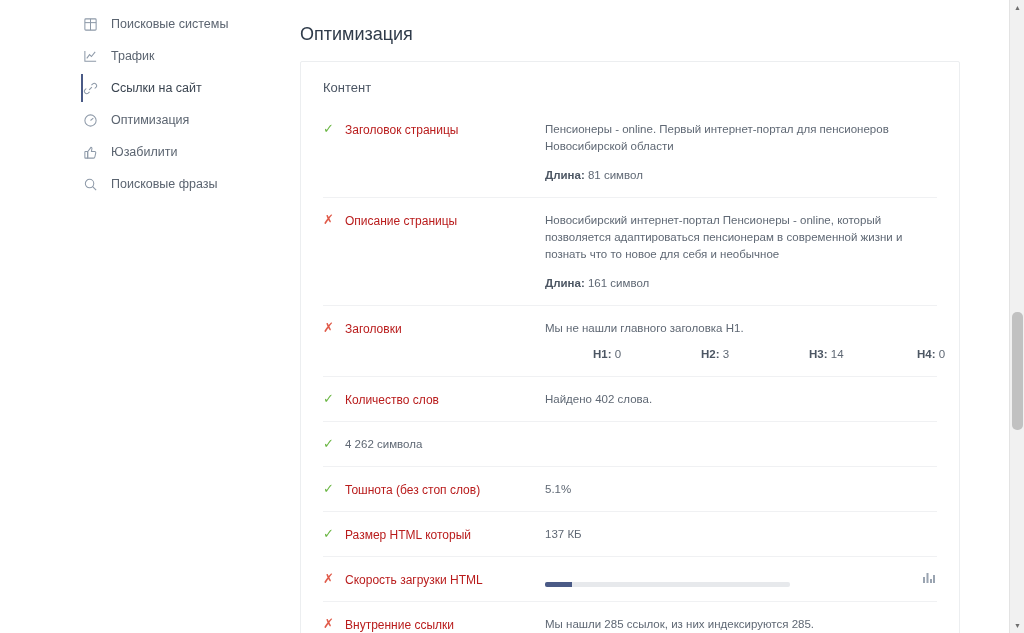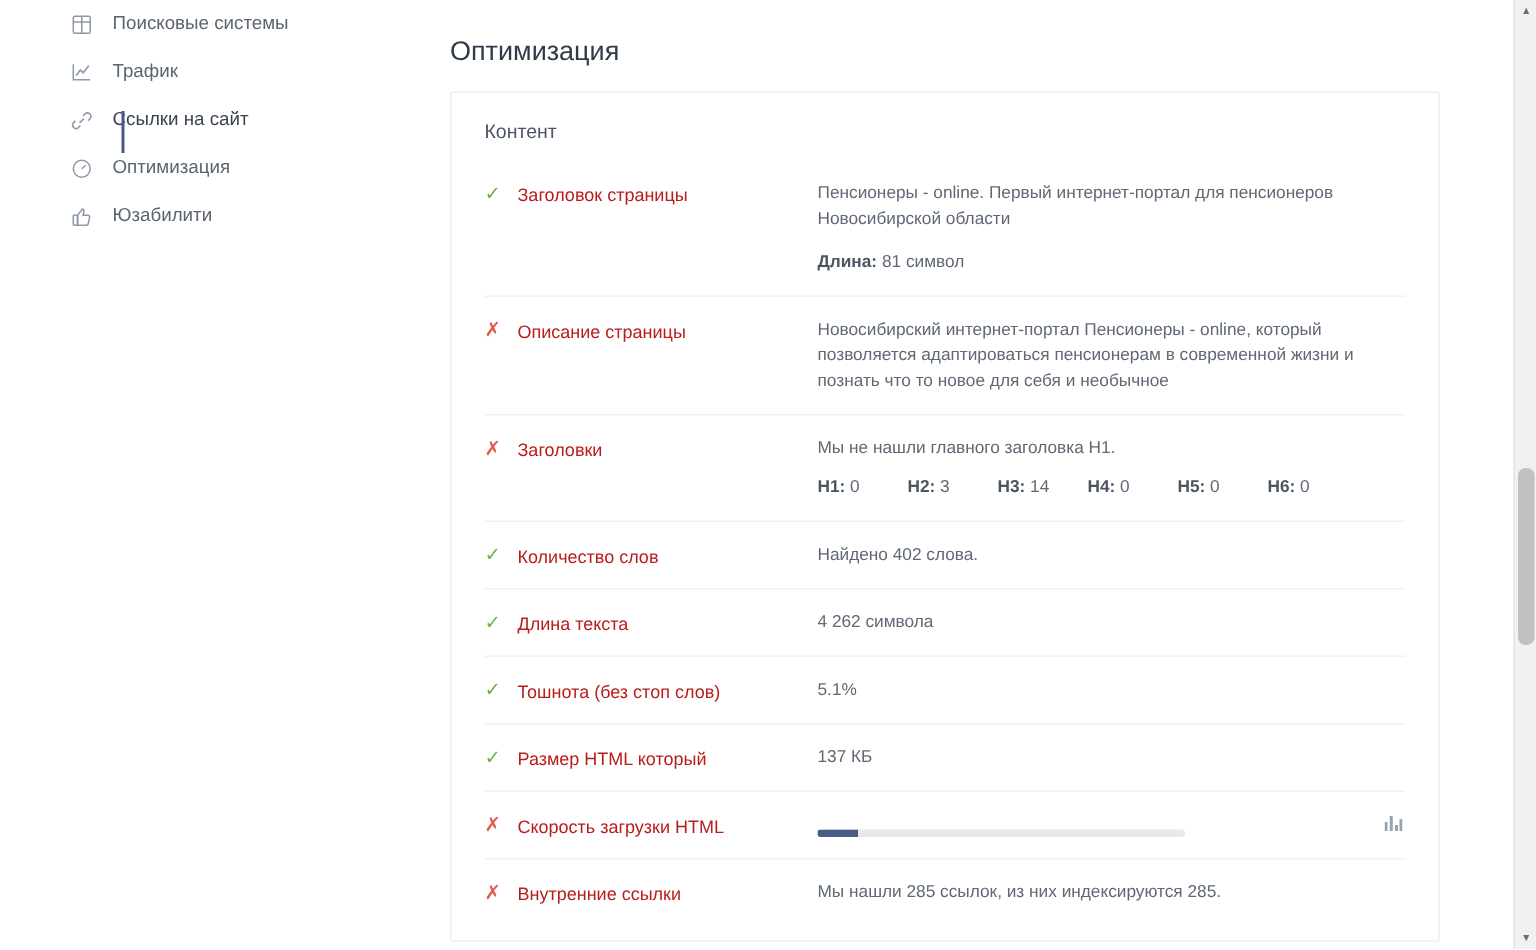--- a/index.html
+++ b/index.html
@@ -21,22 +21,23 @@
   
   .sidebar {
     width: 272px;
     min-width: 272px;
     background: #ffffff;
     padding-top: 8px;
   }
   .nav-list { list-style: none; margin: 0; padding: 0; }
   .nav-item {
     display: flex;
+    align-items: center;
     height: 32px;
-    padding-left: 46px;
+    padding-left: 82px;
     position: relative;
     color: #5b6470;
     font-size: 12.5px;
     cursor: pointer;
   }
   .nav-item.active {
     color: #3a4450;
   }
   .nav-item.active::before {
     content: "";
@@ -118,21 +119,21 @@
   }
   .row-value .strong { font-weight: bold; color: #4c5663; }
   .len-line { margin-top: 12px; }
 
   .headings-grid {
     display: flex;
     margin-top: 9px;
     font-size: 11.5px;
     color: #5f6874;
   }
-  .headings-grid .hcell { width: 60px; }
+  .headings-grid .hcell { width: 60px; margin-left: 48px; }
   .headings-grid .hcell b { color: #4c5663; }
 
   .progress-wrap {
     margin-top: 11px;
     width: 245px;
     height: 5px;
     background: #e7e9ec;
     border-radius: 2px;
     overflow: hidden;
   }
@@ -229,20 +230,29 @@
         <span class="nav-ico">
           <svg width="15" height="15" viewBox="0 0 16 16" fill="none" stroke="currentColor" stroke-width="1.1">
             <path d="M5 14V7l3.5-4.5c.8 0 1.2.7 1 1.5L9 7h3.5c.8 0 1.3.7 1.1 1.5l-.9 4c-.1.8-.7 1.5-1.5 1.5H5z"></path>
             <rect x="2" y="7" width="3" height="7" rx="0.5"></rect>
           </svg>
         </span>
         <span>Юзабилити</span>
       </li>
 
 
+      <li class="nav-item">
+        <span class="nav-ico">
+          <svg width="15" height="15" viewBox="0 0 16 16" fill="none" stroke="currentColor" stroke-width="1.1">
+            <circle cx="7" cy="7" r="4.5"></circle>
+            <line x1="10.3" y1="10.3" x2="14" y2="14"></line>
+          </svg>
+        </span>
+        <span>Поисковые фразы</span>
+      </li>
 
     </ul>
   </nav>
 
   <section class="main">
     <h1 class="page-title">Оптимизация</h1>
 
     <div class="card">
       <div class="card-title">Контент</div>
 
@@ -258,20 +268,24 @@
               <span>81 символ</span>
             </div>
           </div>
         </div>
 
         <div class="row">
           <div class="row-status bad">✗</div>
           <div class="row-label">Описание страницы</div>
           <div class="row-value">
             <div>Новосибирский интернет-портал Пенсионеры - online, который позволяется адаптироваться пенсионерам в современной жизни и познать что то новое для себя и необычное</div>
+            <div class="len-line">
+              <span class="strong">Длина:</span>
+              <span>161 символ</span>
+            </div>
           </div>
         </div>
 
         <div class="row">
           <div class="row-status bad">✗</div>
           <div class="row-label">Заголовки</div>
           <div class="row-value">
             <div>Мы не нашли главного заголовка H1.</div>
             <div class="headings-grid">
               <div class="hcell">
@@ -303,21 +317,20 @@
         </div>
 
         <div class="row">
           <div class="row-status ok">✓</div>
           <div class="row-label">Количество слов</div>
           <div class="row-value">Найдено 402 слова.</div>
         </div>
 
         <div class="row">
           <div class="row-status ok">✓</div>
-          <div class="row-label">Длина текста</div>
           <div class="row-value">4 262 символа</div>
         </div>
 
         <div class="row">
           <div class="row-status ok">✓</div>
           <div class="row-label">Тошнота (без стоп слов)</div>
           <div class="row-value">5.1%</div>
         </div>
 
         <div class="row">

